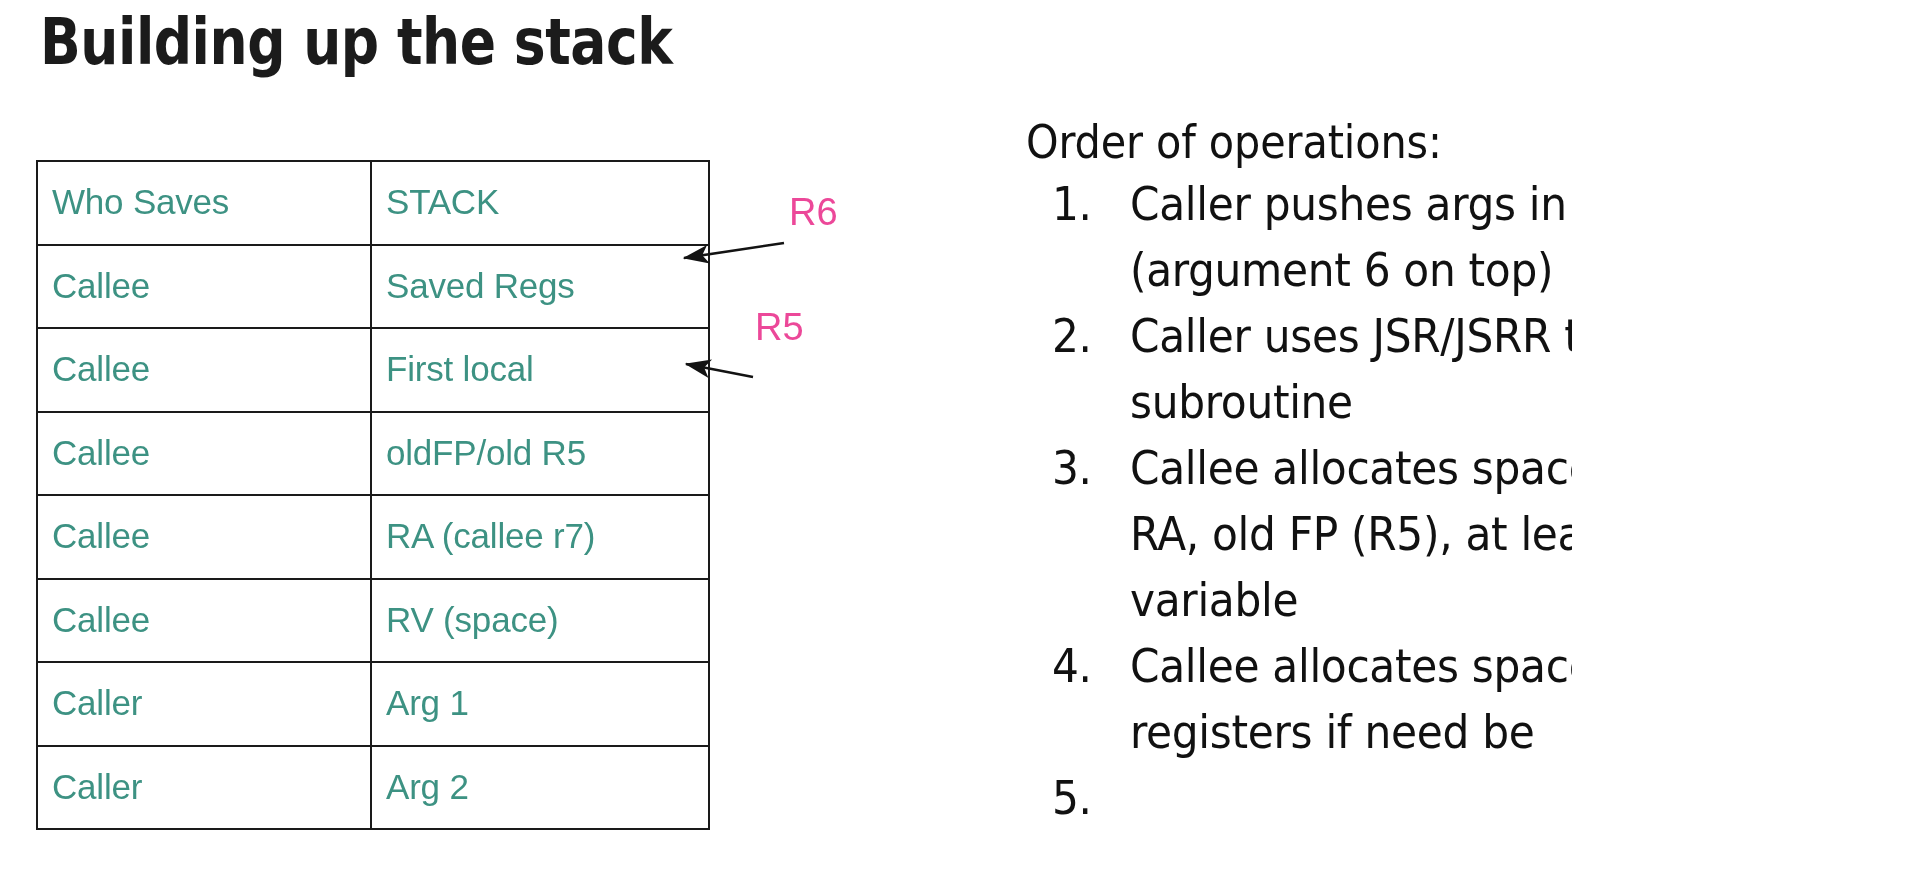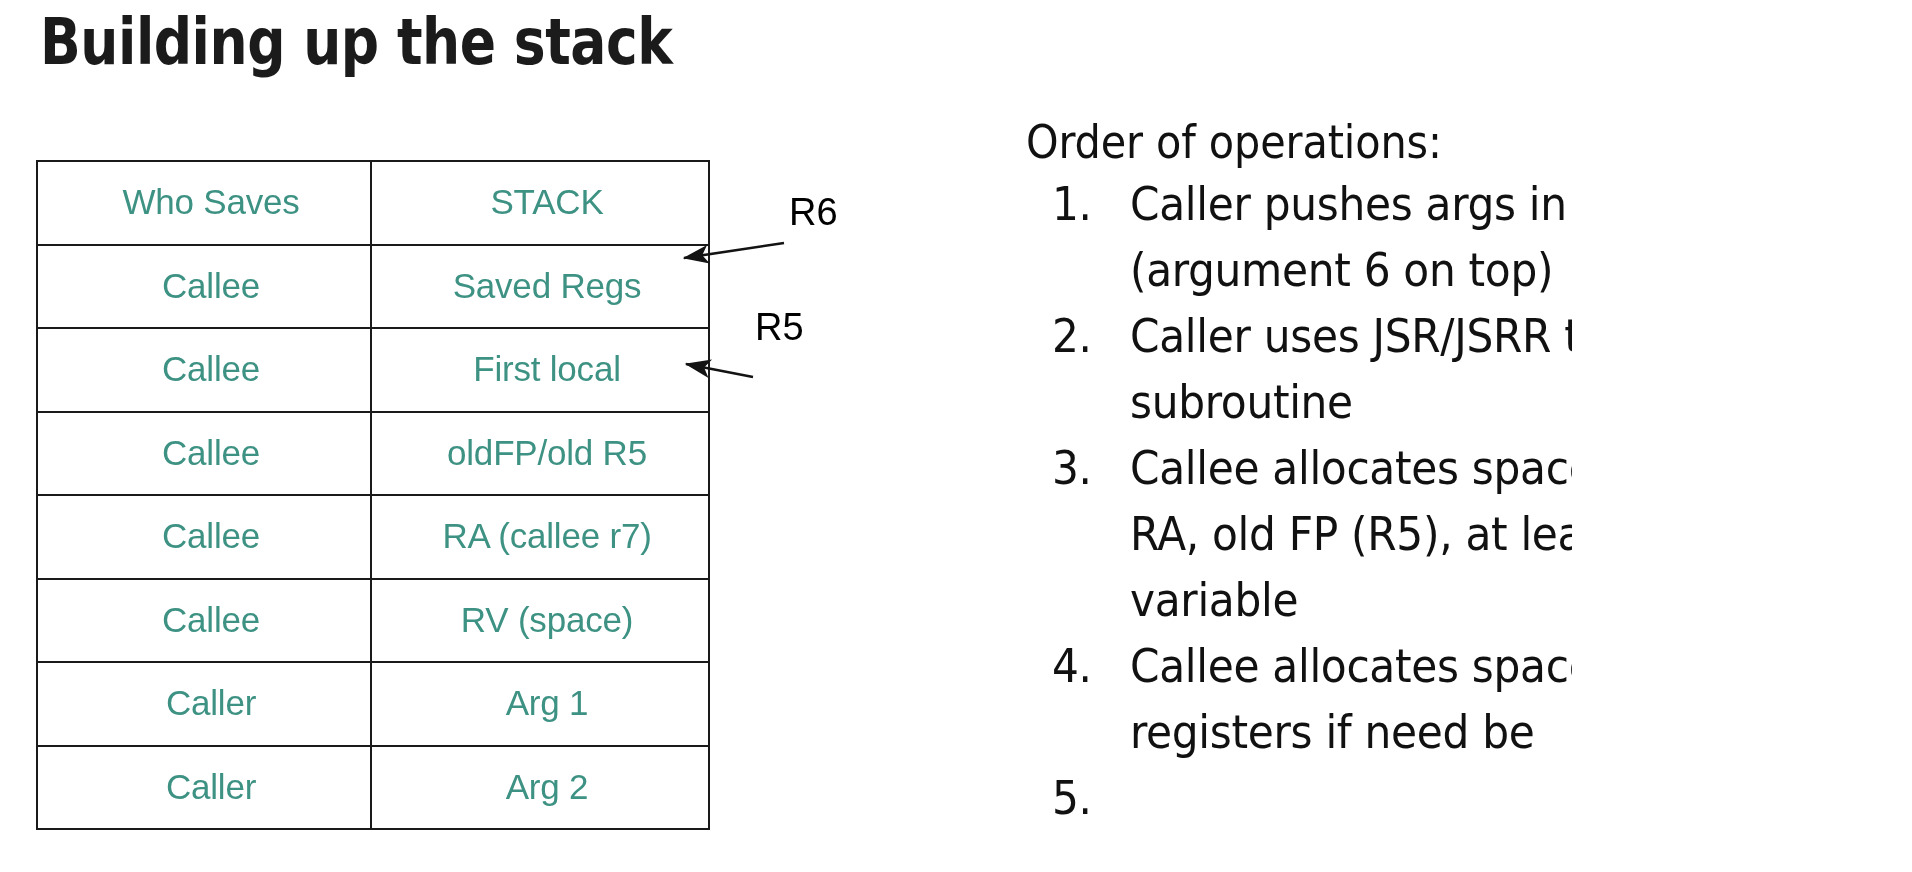--- a/index.html
+++ b/index.html
@@ -38,21 +38,20 @@
     white-space: nowrap;
   }
 
   
   #stack-table-wrap {
     position: absolute;
     left: 36px;
     top: 160px;
     width: 640px;
     height: 652px;
-    text-align: center;
   }
   table.stack-table {
     width: 640px;
     height: 652px;
     border-collapse: collapse;
     table-layout: fixed;
   }
   table.stack-table td {
     border: 2px solid #1a1a1a;
     padding: 0 0 0 14px;
@@ -76,21 +75,21 @@
     left: 0;
     top: 0;
     width: 1912px;
     height: 872px;
     pointer-events: none;
   }
   .reg-label {
     position: absolute;
     font-family: "Liberation Sans", sans-serif;
     font-size: 38px;
-    color: #000000;
+    color: #ec4899;
     white-space: nowrap;
     line-height: 1;
   }
   #reg-label-r6 { left: 789px; top: 193px; }
   #reg-label-r5 { left: 755px; top: 308px; }
 
   
   #operations {
     position: absolute;
     left: 996px;

